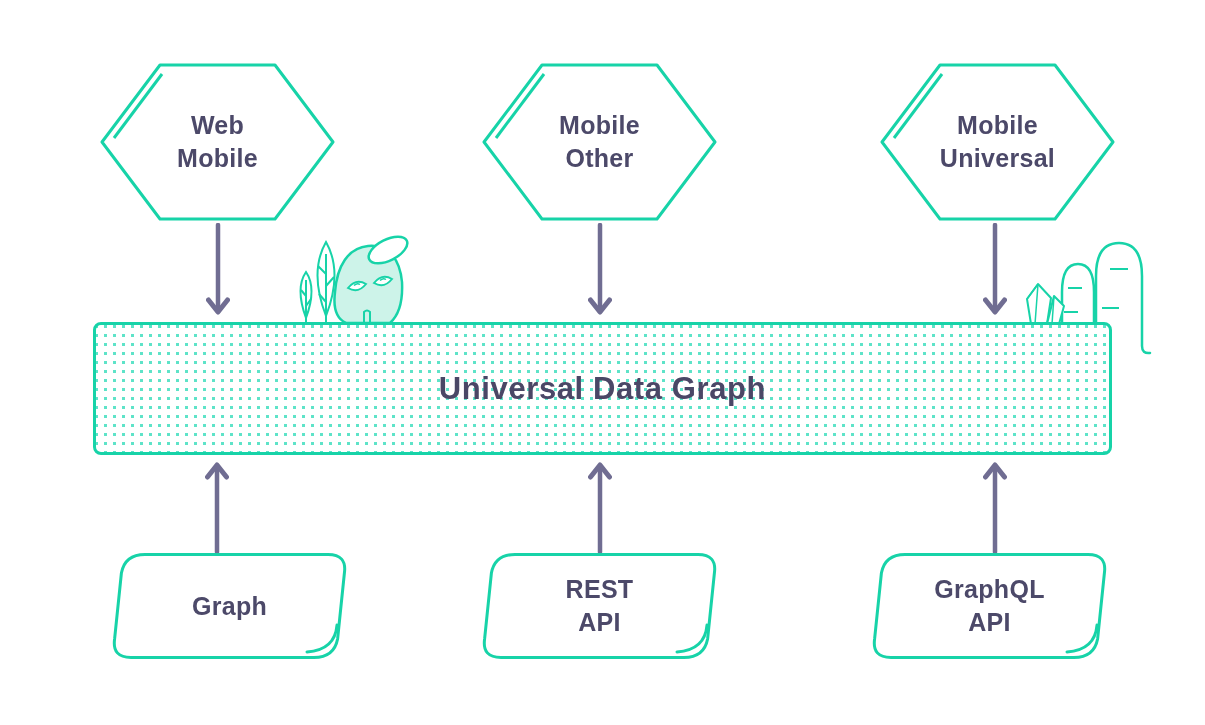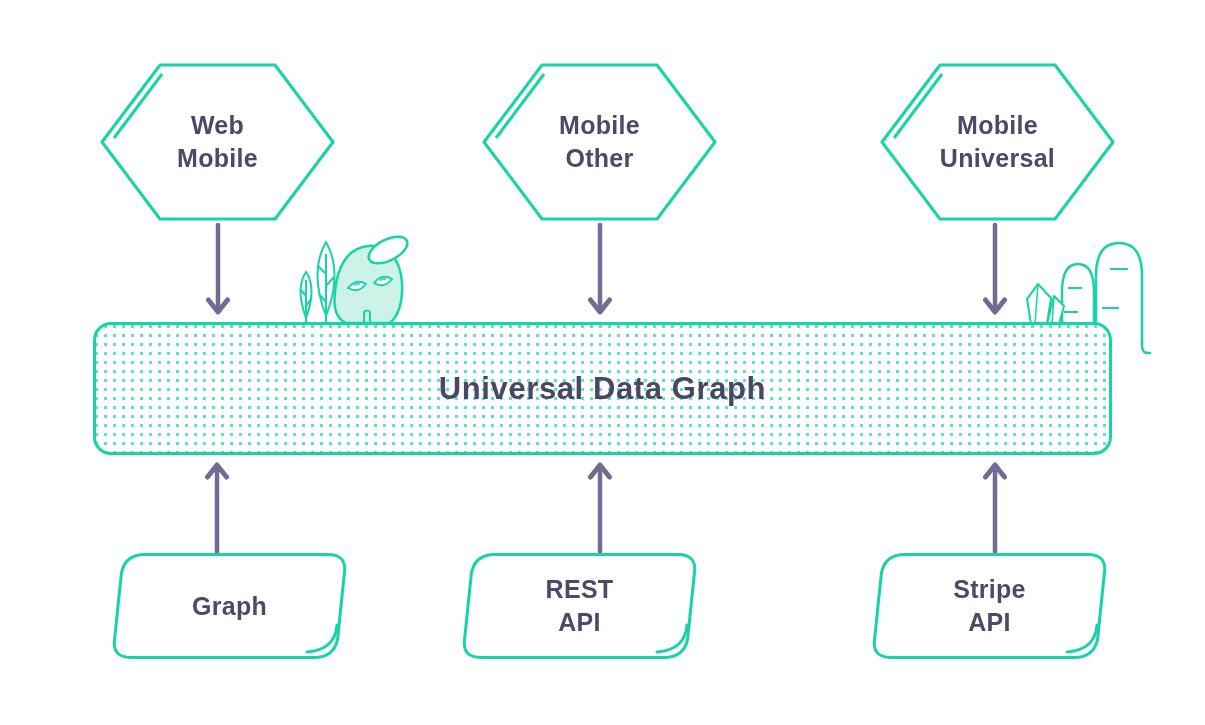--- a/index.html
+++ b/index.html
@@ -18,21 +18,21 @@
     color:#4c4969; font-size:25px; line-height:33px; font-weight:600;
     letter-spacing:0.3px; text-align:center;
   }
 
   
   .arrow { position:absolute; width:24px; height:97px; }
 
   
   .udg-bar {
     position:absolute; left:93px; top:322px; width:1019px; height:133px;
-    box-sizing:border-box; border:3px solid #17d3a8; border-radius:18px;
+    box-sizing:border-box; border:3px solid #17d3a8; border-radius:8px;
     background-color:#ffffff;
     background-image:radial-gradient(circle, rgba(40,218,182,0.75) 1.5px, rgba(40,218,182,0) 1.9px);
     background-size:9px 9px; background-position:5px 6px;
     display:flex; align-items:center; justify-content:center;
     z-index:2;
   }
   .udg-title {
     color:#4a4766; font-size:31px; font-weight:600; letter-spacing:0.6px;
   }
 
@@ -153,35 +153,35 @@
     <svg class="para-svg" width="237" height="106" viewBox="0 0 237 106">
       <path d="M34,1.5 L217,1.5 Q236,1.5 233.4,20 L226.6,86 Q223,104.5 203,104.5 L20,104.5 Q1,104.5 3.6,86 L10.4,20 Q14,1.5 34,1.5 Z" fill="#ffffff" stroke="#17d3a8" stroke-width="3"></path>
       <path d="M226,72 Q224,97 196,99" fill="none" stroke="#17d3a8" stroke-width="3" stroke-linecap="round"></path>
     </svg>
     <div class="node-label">
       <span>Graph</span>
       <span></span>
     </div>
   </div>
 
-  <div class="para-node" style="left:461px">
+  <div class="para-node" style="left:481px">
     <svg class="para-svg" width="237" height="106" viewBox="0 0 237 106">
       <path d="M34,1.5 L217,1.5 Q236,1.5 233.4,20 L226.6,86 Q223,104.5 203,104.5 L20,104.5 Q1,104.5 3.6,86 L10.4,20 Q14,1.5 34,1.5 Z" fill="#ffffff" stroke="#17d3a8" stroke-width="3"></path>
       <path d="M226,72 Q224,97 196,99" fill="none" stroke="#17d3a8" stroke-width="3" stroke-linecap="round"></path>
     </svg>
     <div class="node-label">
       <span>REST</span>
       <span>API</span>
     </div>
   </div>
 
   <div class="para-node" style="left:871px">
     <svg class="para-svg" width="237" height="106" viewBox="0 0 237 106">
       <path d="M34,1.5 L217,1.5 Q236,1.5 233.4,20 L226.6,86 Q223,104.5 203,104.5 L20,104.5 Q1,104.5 3.6,86 L10.4,20 Q14,1.5 34,1.5 Z" fill="#ffffff" stroke="#17d3a8" stroke-width="3"></path>
       <path d="M226,72 Q224,97 196,99" fill="none" stroke="#17d3a8" stroke-width="3" stroke-linecap="round"></path>
     </svg>
     <div class="node-label">
-      <span>Stripe</span>
+      <span>GraphQL</span>
       <span>API</span>
     </div>
   </div>
 
 </div>
 
 </body></html>

